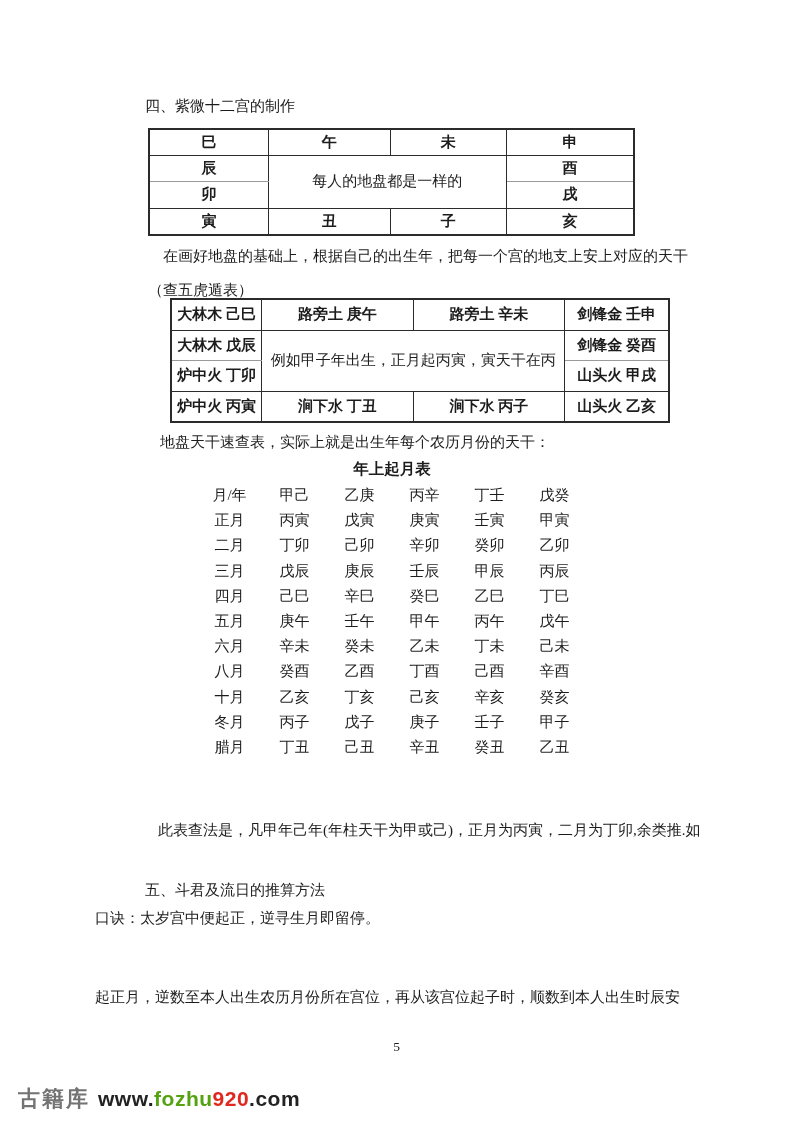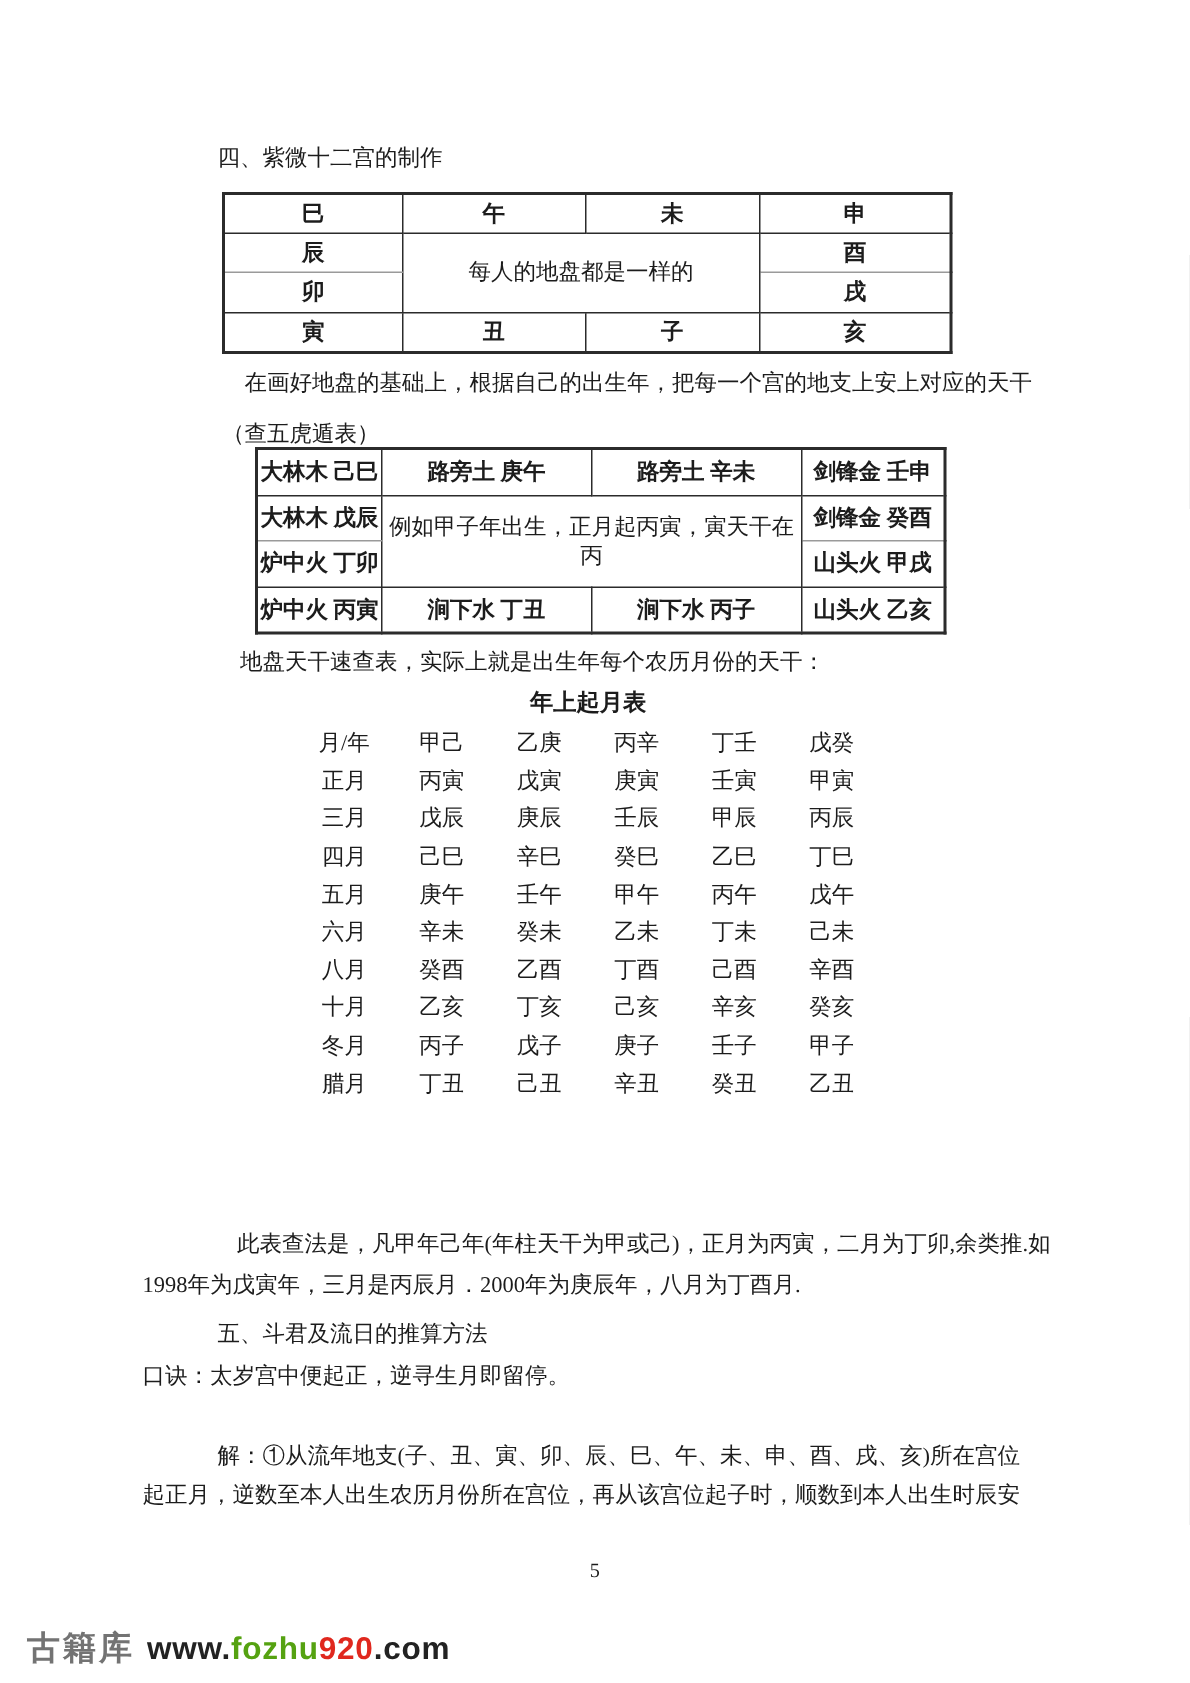--- a/index.html
+++ b/index.html
@@ -26,21 +26,21 @@
     vertical-align:middle;
     font-size:15px;
     font-weight:bold;
     padding:0;
   }
   table.grid{border:2px solid #2b2b2b;}
   table.grid td.soft{border-bottom:1px solid #9a9a9a;}
   table.grid td.center-note{font-weight:normal;}
   #branch-table{left:148px;top:128px;width:487px;}
   #branch-table td{height:25.2px;}
-  #stem-table{left:170px;top:298px;width:461px;font-family:Liberation Serif, serif;}
+  #stem-table{left:170px;top:298px;width:500px;font-family:Liberation Serif, serif;}
   #stem-table td{height:29.5px;}
 
   
   #month-title{left:197px;top:459px;width:390px;text-align:center;font-weight:bold;font-size:15.5px;}
   table.plain{
     position:absolute;
     left:197px;top:483px;width:390px;
     border-collapse:collapse;table-layout:fixed;
   }
   table.plain th,table.plain td{
@@ -150,20 +150,28 @@
     <tbody>
         <tr>
           <td>正月</td>
           <td>丙寅</td>
           <td>戊寅</td>
           <td>庚寅</td>
           <td>壬寅</td>
           <td>甲寅</td>
         </tr>
         <tr>
+          <td>二月</td>
+          <td>丁卯</td>
+          <td>己卯</td>
+          <td>辛卯</td>
+          <td>癸卯</td>
+          <td>乙卯</td>
+        </tr>
+        <tr>
           <td>三月</td>
           <td>戊辰</td>
           <td>庚辰</td>
           <td>壬辰</td>
           <td>甲辰</td>
           <td>丙辰</td>
         </tr>
         <tr>
           <td>四月</td>
           <td>己巳</td>
@@ -217,25 +225,23 @@
           <td>丁丑</td>
           <td>己丑</td>
           <td>辛丑</td>
           <td>癸丑</td>
           <td>乙丑</td>
         </tr>
       </tbody>
   </table>
 
   <div class="abs" style="left:158px;top:820px;">此表查法是，凡甲年己年(年柱天干为甲或己)，正月为丙寅，二月为丁卯,余类推.如</div>
-  <div class="abs" style="left:95px;top:847px;">1998年为戊寅年，三月是丙辰月．2000年为庚辰年，八月为丁酉月.</div>
 
   <div class="abs" style="left:145px;top:880px;">五、斗君及流日的推算方法</div>
   <div class="abs" style="left:95px;top:908px;">口诀：太岁宫中便起正，逆寻生月即留停。</div>
-  <div class="abs" style="left:145px;top:961px;">解：①从流年地支(子、丑、寅、卯、辰、巳、午、未、申、酉、戌、亥)所在宫位</div>
   <div class="abs" style="left:95px;top:987px;">起正月，逆数至本人出生农历月份所在宫位，再从该宫位起子时，顺数到本人出生时辰安</div>
 
   <div class="abs" id="page-number">5</div>
 
   <div class="footer">
     <span class="site">古籍库</span><span>www.</span><span id="f-green" style="color: rgb(85, 162, 17);">fozhu</span><span id="f-red" style="color: rgb(224, 40, 30);">920</span><span>.com</span>
   </div>
 
 </div>
 

